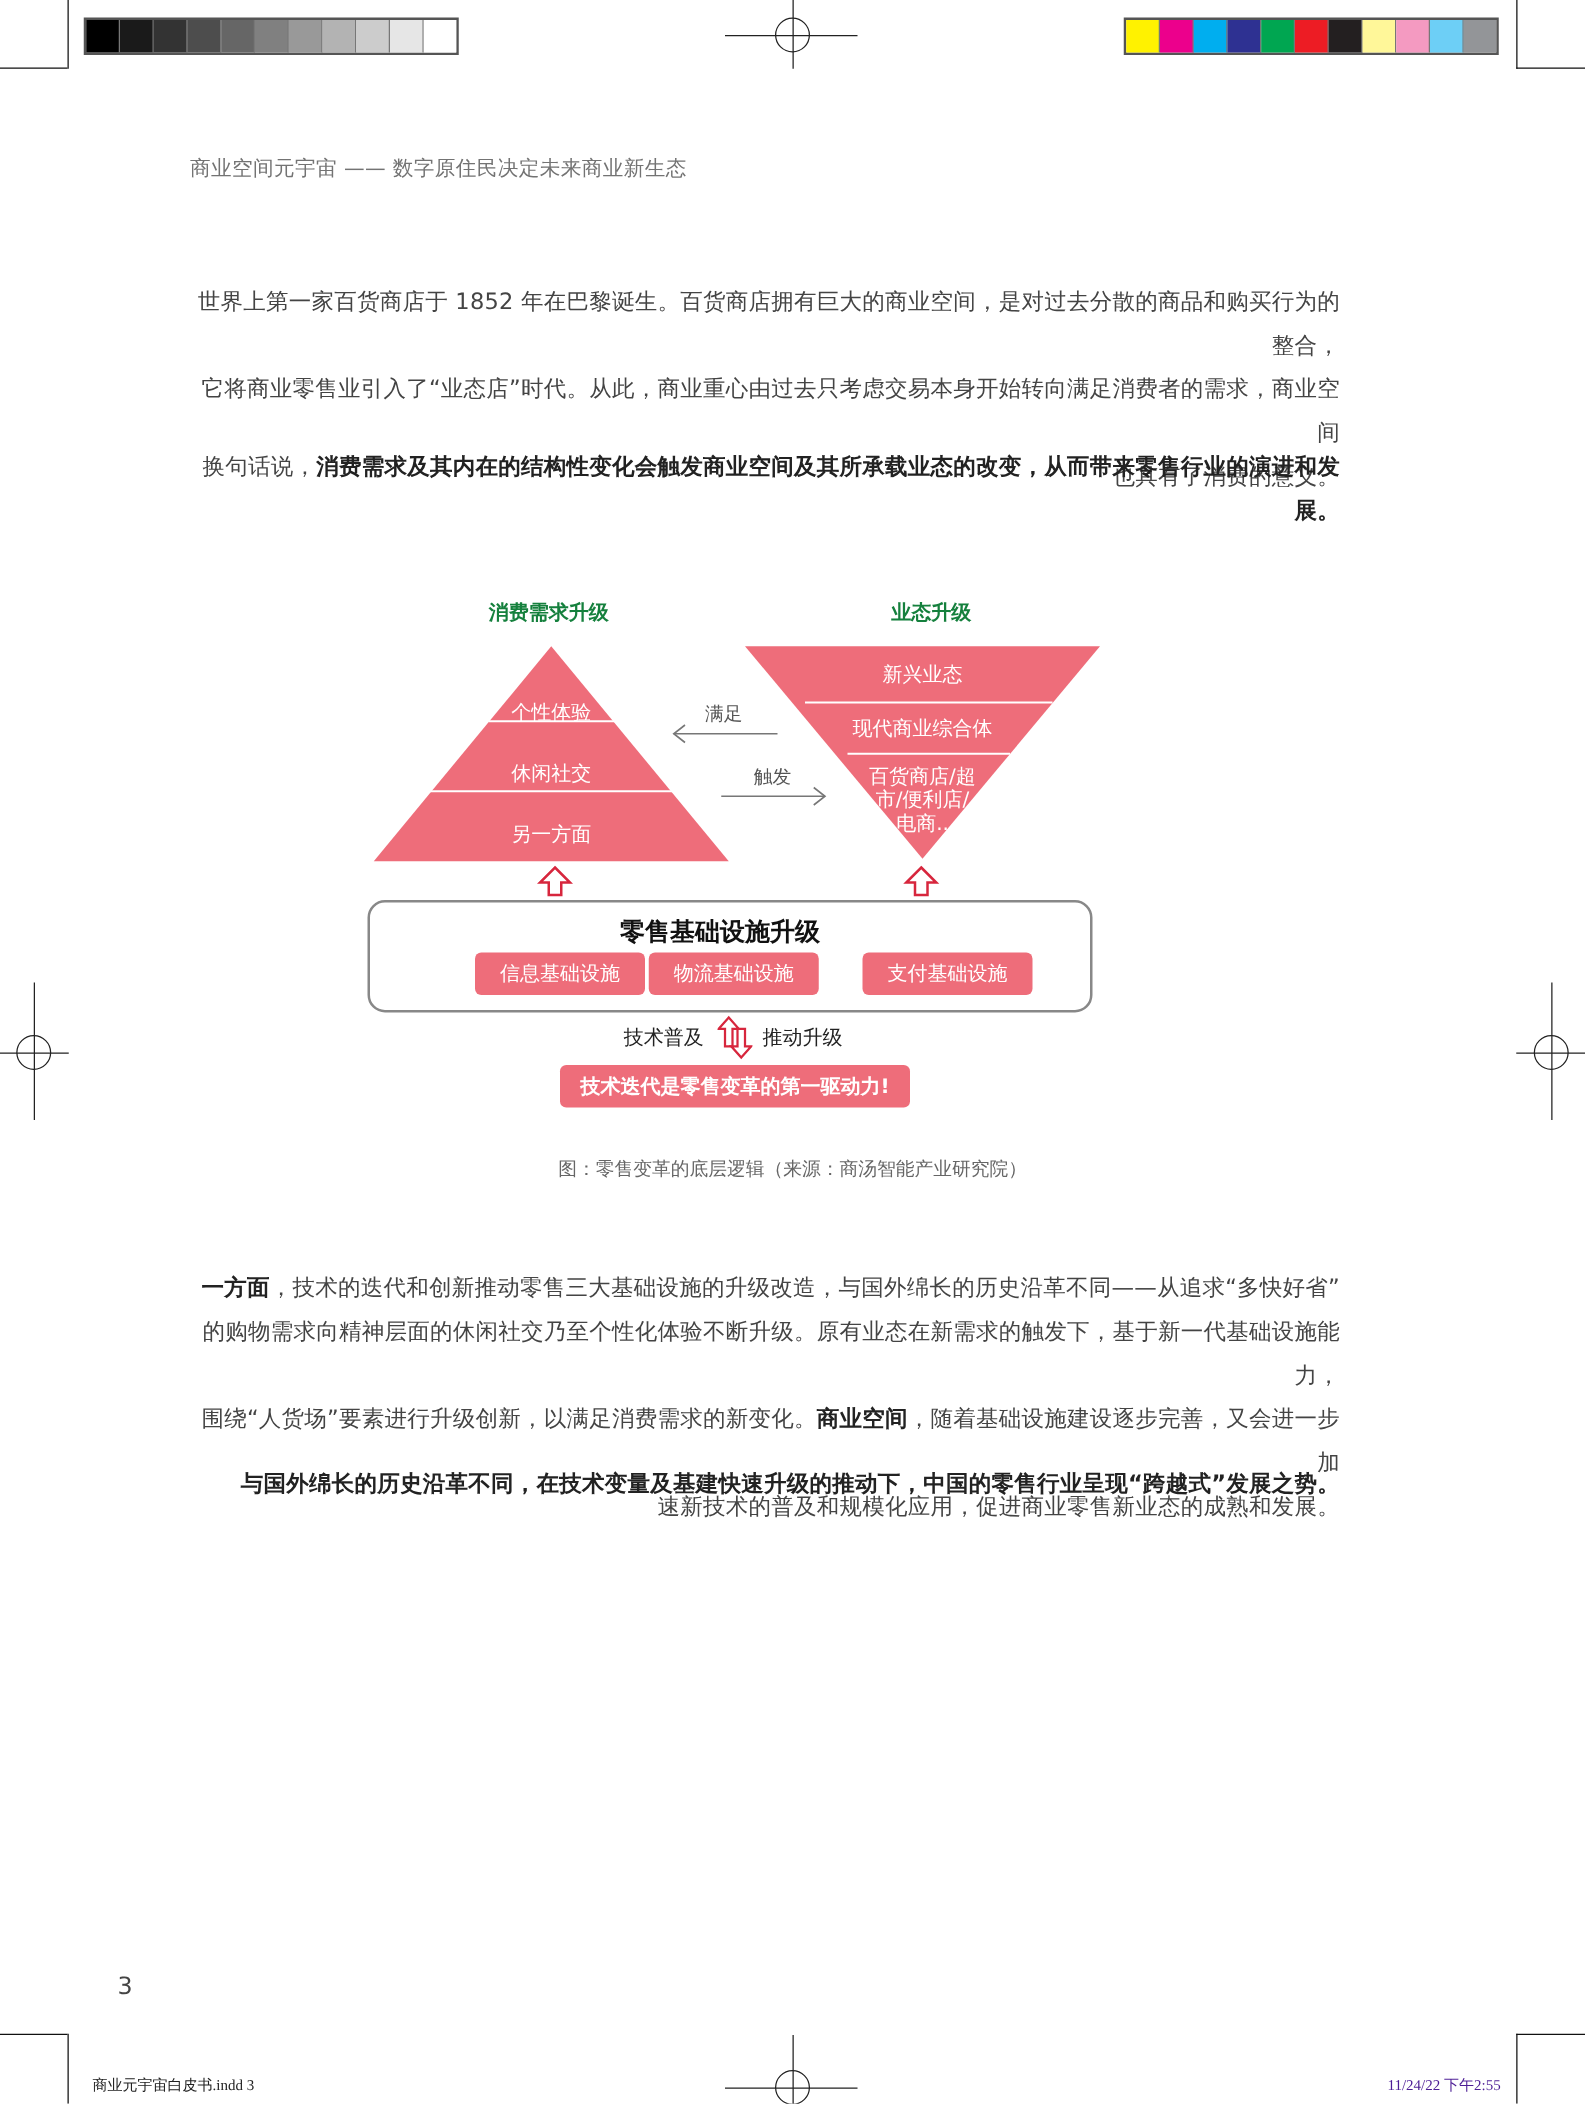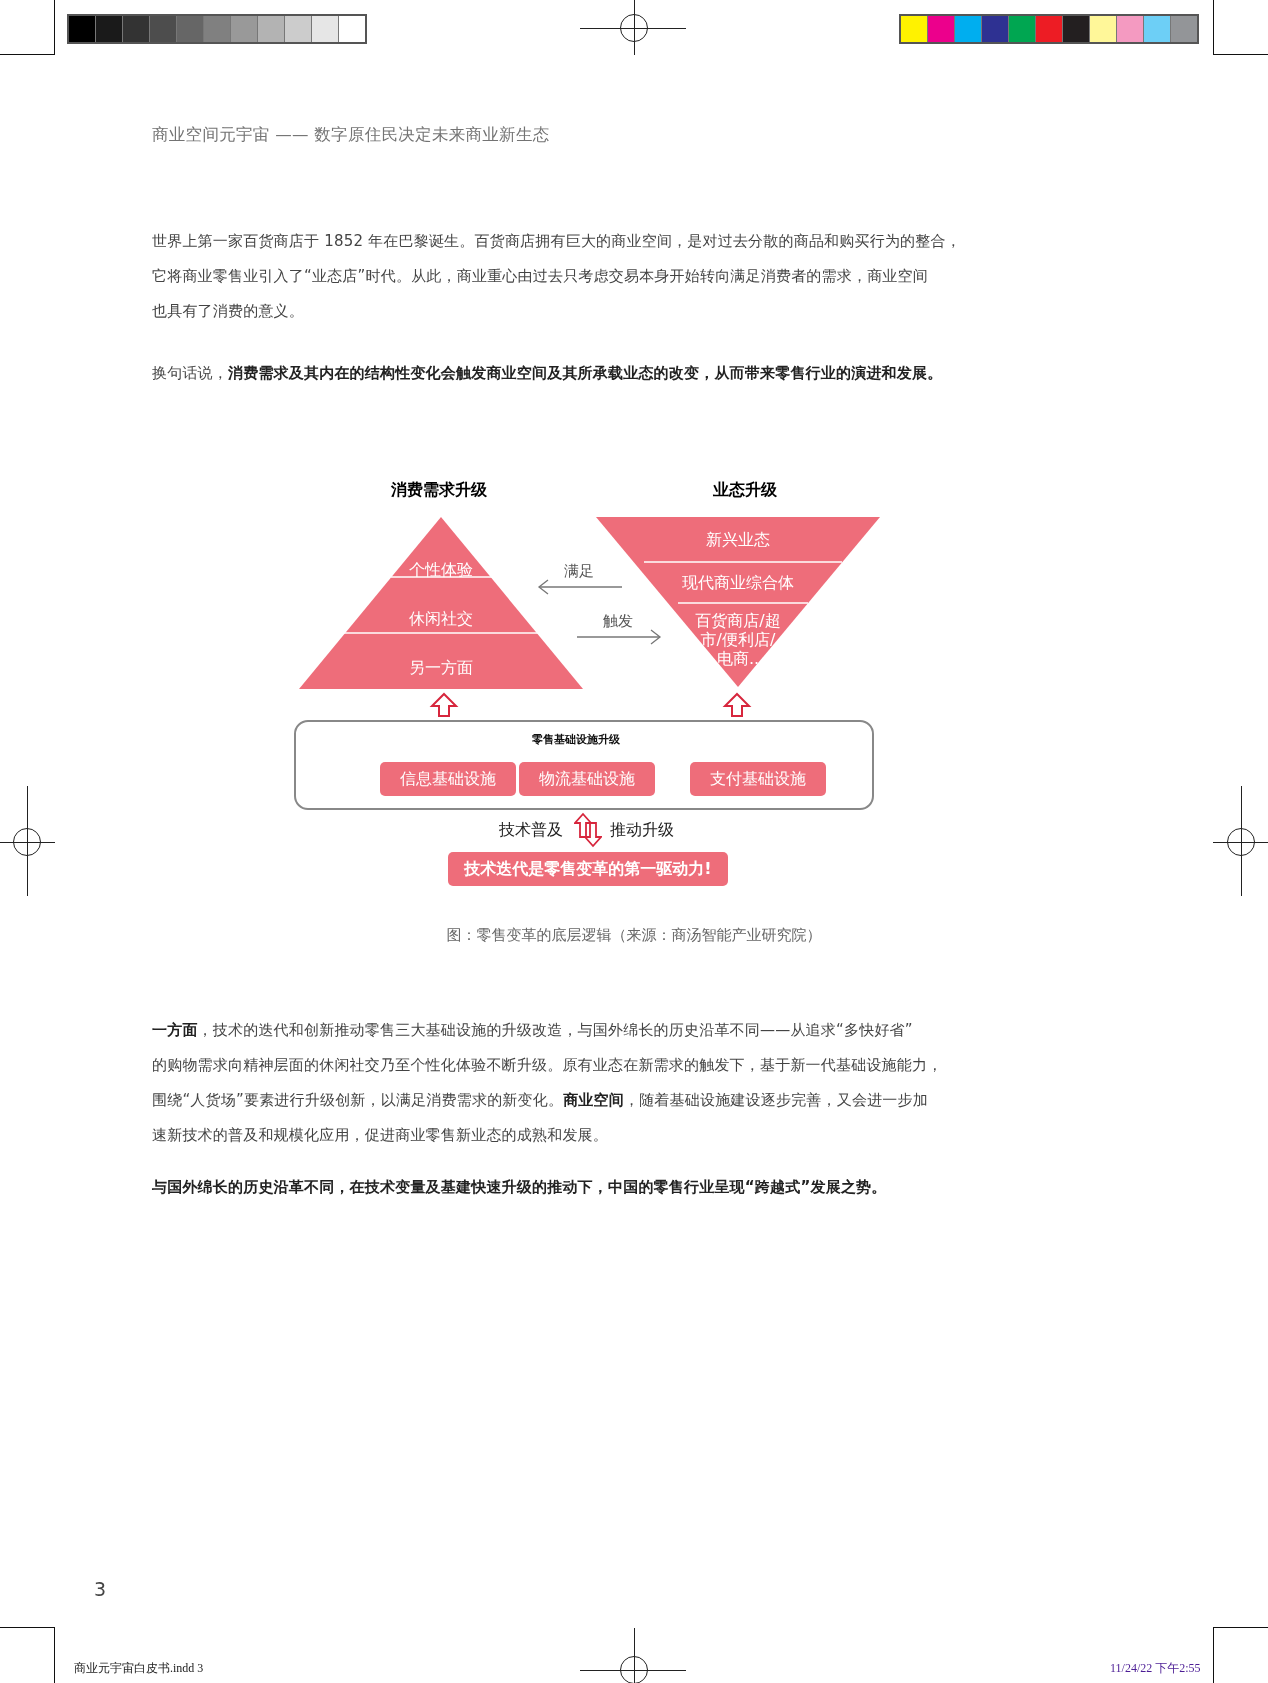--- a/index.html
+++ b/index.html
@@ -10,32 +10,32 @@
   .crop-v { position:absolute; width:0; border-left:1.5px solid #111; }
   .crop-h { position:absolute; height:0; border-top:1.5px solid #111; }
   .reg { position:absolute; width:26px; height:26px; border:1.5px solid #222; border-radius:50%; }
   .reg-h { position:absolute; height:0; border-top:1.5px solid #222; }
   .reg-v { position:absolute; width:0; border-left:1.5px solid #222; }
   .swatches { position:absolute; display:flex; border:2px solid #555; }
   .swatch { width:26px; height:26px; border-right:1px solid #777; }
   .swatch:last-child { border-right:none; }
 
   .running-head { left:152px; top:124px; font-size:16.5px; color:#737373; letter-spacing:0.3px;text-align:center; }
-  .para { left:152px; width:920px; font-size:15px; line-height:35px; color:#444; letter-spacing:0.2px; }
+  .para { left:152px; width:920px; font-size:18px; line-height:35px; color:#444; letter-spacing:0.2px;text-align:right; }
   .para b { color:#222; font-weight:bold; }
 
   
   .diagram { position:absolute; left:280px; top:470px; width:620px; height:430px; }
-  .dg-title { position:absolute; font-size:16px; font-weight:bold; color:#000000; }
+  .dg-title { position:absolute; font-size:16px; font-weight:bold; color:#15803d; }
   .tri-label { position:absolute; color:#fff; font-size:16px; text-align:center; }
   .flow-label { position:absolute; color:#555; font-size:15px; }
   .infra-box { position:absolute; left:14px; top:250px; width:576px; height:86px;
                border:2px solid #888; border-radius:14px; background:#fff; }
   .infra-title { position:absolute; left:0; right:16px; top:10px; text-align:center;
-                 font-size:11px; font-weight:bold; color:#111; }
+                 font-size:20px; font-weight:bold; color:#111; }
   .infra-chip { position:absolute; top:40px; width:136px; height:34px; background:#ee6d7a;
                 border-radius:5px; color:#fff; font-size:16px; line-height:34px; text-align:center; }
   .bottom-label { position:absolute; font-size:16px; color:#222; }
   .key-banner { position:absolute; left:168px; top:382px; width:280px; height:34px; background:#ee6d7a;
                 border-radius:5px; color:#fff; font-weight:bold; font-size:16px; line-height:34px; text-align:center; }
   .caption { left:0; width:1268px; top:926px; text-align:center; font-size:15px; color:#666; }
 
   .page-number { left:94px; top:1578px; font-size:19px; color:#444; }
   .slug-left { left:74px; top:1660px; font-family:"Liberation Serif", serif; font-size:12px; color:#222; }
   .slug-right { left:1110px; top:1660px; font-family:"Liberation Serif", serif; font-size:12px; color:#4c1d95; }

